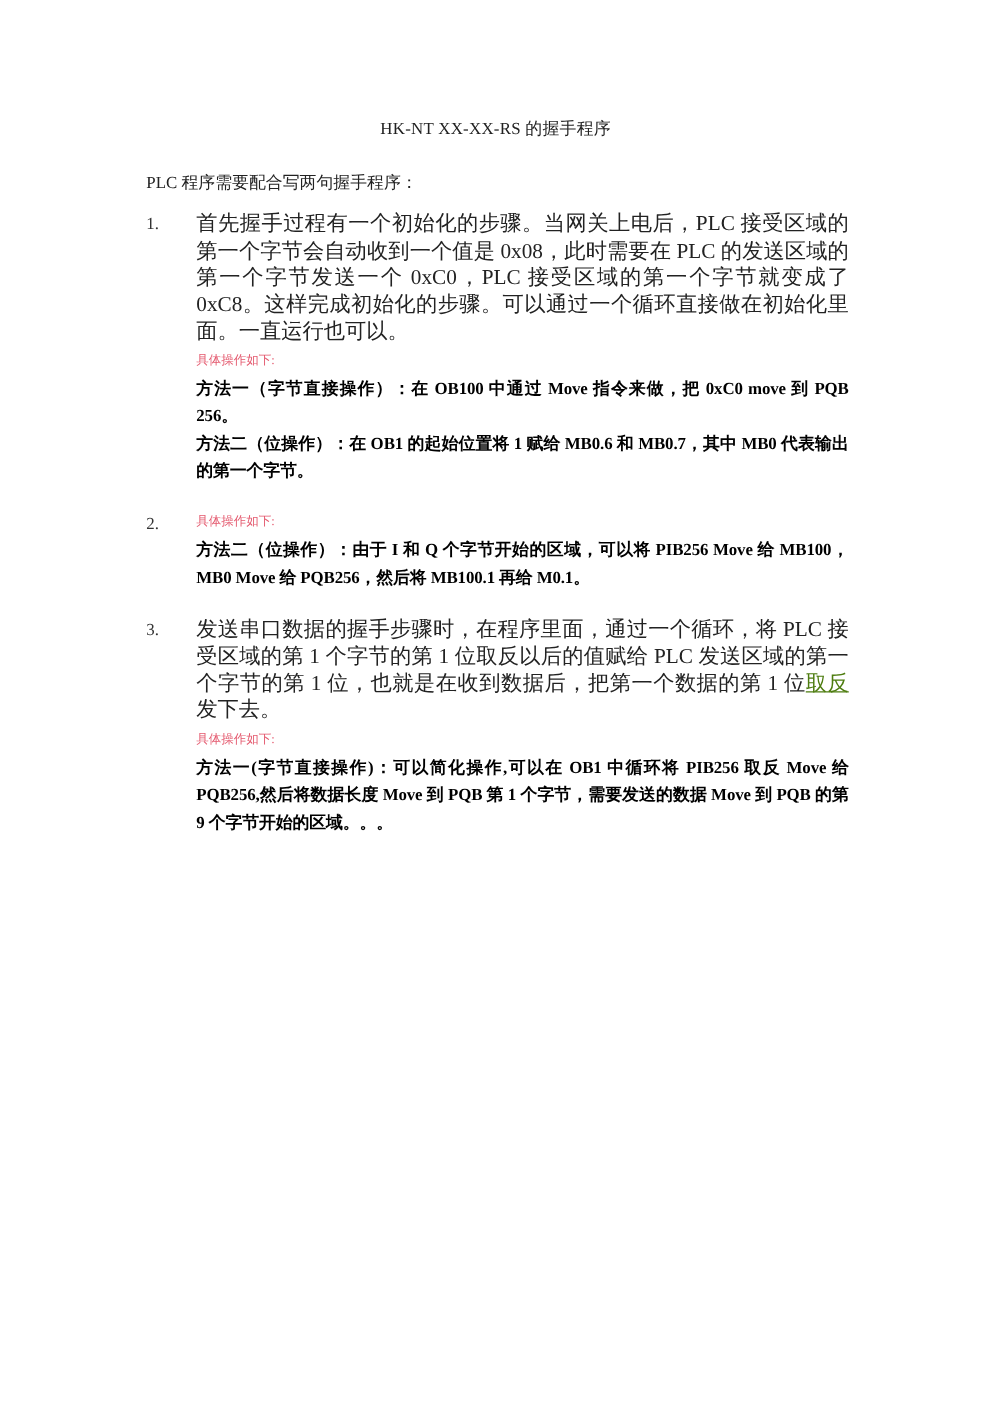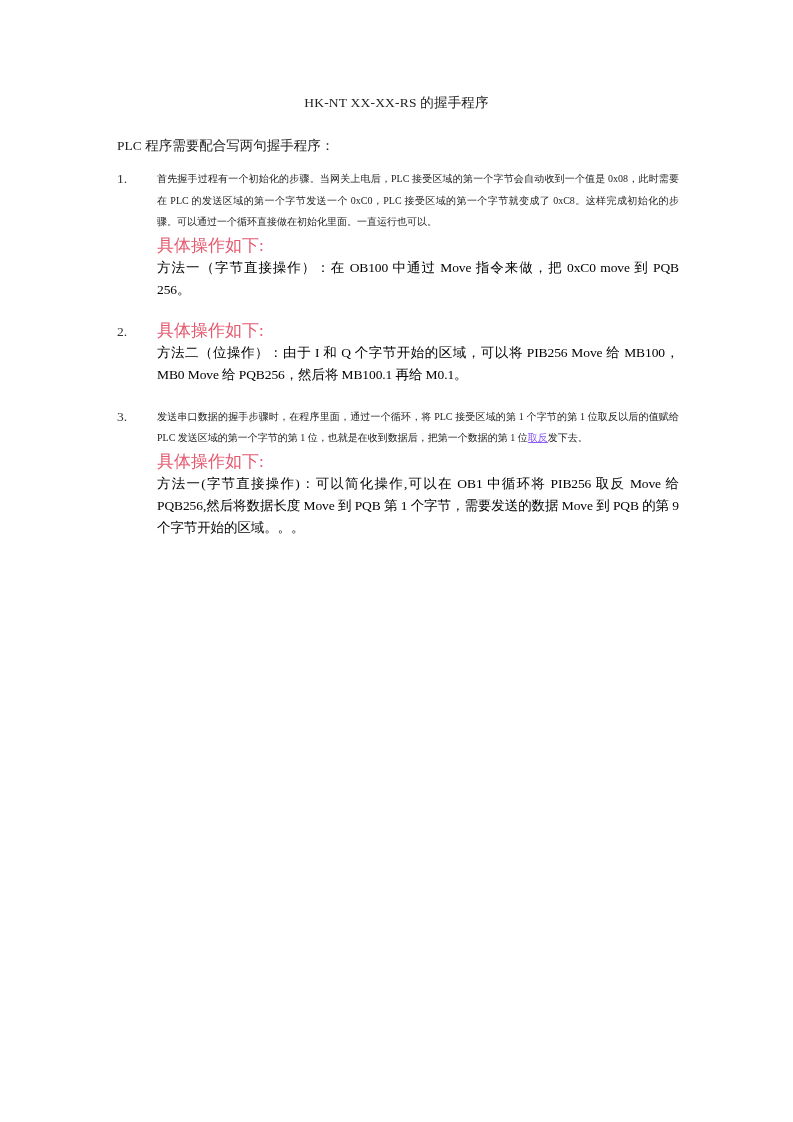--- a/index.html
+++ b/index.html
@@ -61,78 +61,79 @@
     content: counter(step) ".";
     position: absolute;
     left: 0px;
     top: 0px;
     font-size: 13.5px;
     line-height: 21px;
     color: #333;
     font-family: "Liberation Serif", "DejaVu Serif", serif;
   }
   .para {
-    font-size: 10px;
+    font-size: 17px;
     line-height: 21.5px;
     color: #222;
     text-align: justify;
     text-justify: inter-ideograph;
     margin: 0;
   }
   
   .para.outdent {
     margin-left: -40px;
     text-indent: 26px;
     text-align: justify;
   }
   .note-head {
-    font-size: 17px;
+    font-size: 10px;
     line-height: 20px;
     color: #e4596e;
     margin: 3px 0 1px 0;
     font-family: "Liberation Serif", "DejaVu Serif", serif;
   }
   .bold-block {
     font-size: 13.5px;
     line-height: 22px;
-    font-weight: normal;
+    font-weight: bold;
     color: #000;
     text-align: justify;
     text-justify: inter-ideograph;
     margin: 0;
     letter-spacing: -0.1px;
   }
   .bold-block + .bold-block {
     margin-top: 0px;
   }
   .gap {
     height: 14px;
   }
   .red-inline {
-    color: #8b5cf6;
+    color: #4d7c0f;
     text-decoration: underline;
   }
 </style>
 </head>
 <body>
 
 <div class="page">
 
   <div class="doc-title">HK-NT  XX-XX-RS 的握手程序</div>
 
   <div class="content">
 
     <p class="intro">PLC 程序需要配合写两句握手程序：</p>
 
     <ol class="steps">
 
       <li>
         <p class="para">首先握手过程有一个初始化的步骤。当网关上电后，PLC 接受区域的第一个字节会自动收到一个值是 0x08，此时需要在 PLC 的发送区域的第一个字节发送一个 0xC0，PLC 接受区域的第一个字节就变成了 0xC8。这样完成初始化的步骤。可以通过一个循环直接做在初始化里面。一直运行也可以。</p>
         <p class="note-head">具体操作如下:</p>
         <p class="bold-block">方法一（字节直接操作）：在 OB100 中通过 Move 指令来做，把 0xC0 move 到 PQB 256。</p>
+        <p class="bold-block">方法二（位操作）：在 OB1 的起始位置将 1 赋给 MB0.6 和 MB0.7，其中 MB0 代表输出的第一个字节。</p>
       </li>
 
       <li>
         <p class="note-head">具体操作如下:</p>
         <p class="bold-block">方法二（位操作）：由于 I 和 Q 个字节开始的区域，可以将 PIB256 Move 给 MB100，MB0 Move 给 PQB256，然后将 MB100.1 再给 M0.1。</p>
       </li>
 
       <li>
         <p class="para"><span>发送串口数据的握手步骤时，在程序里面，通过一个循环，将 PLC 接受区域的第 1 个字节的第 1 位取反以后的值赋给 PLC 发送区域的第一个字节的第 1 位，也就是在收到数据后，把第一个数据的第 1 位</span><span class="red-inline">取反</span><span>发下去。</span></p>
         <p class="note-head">具体操作如下:</p>

